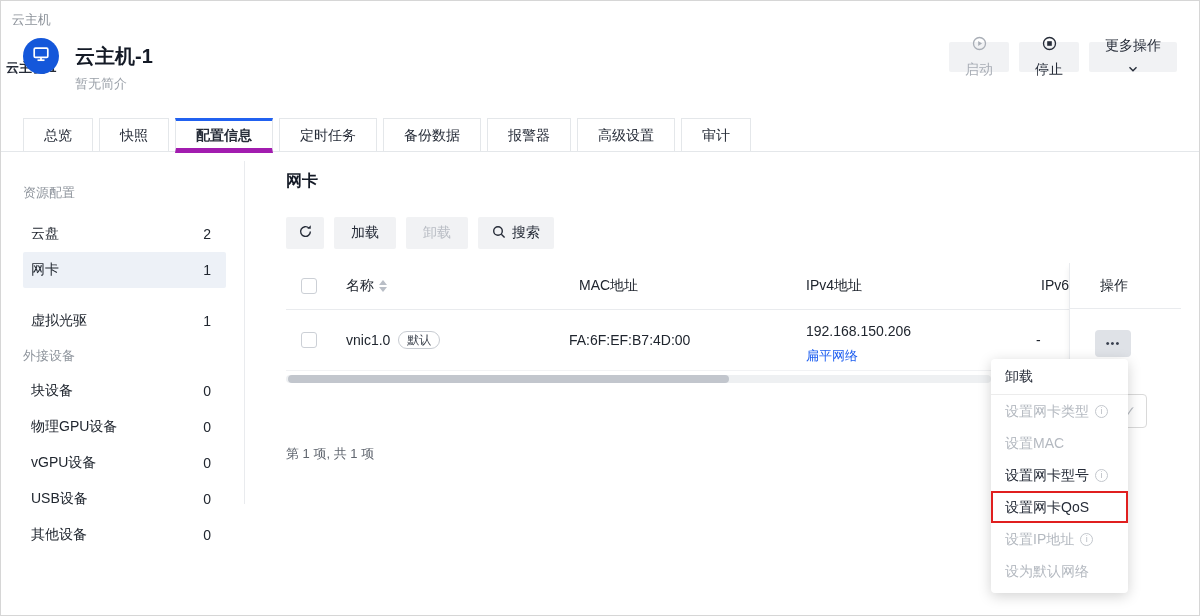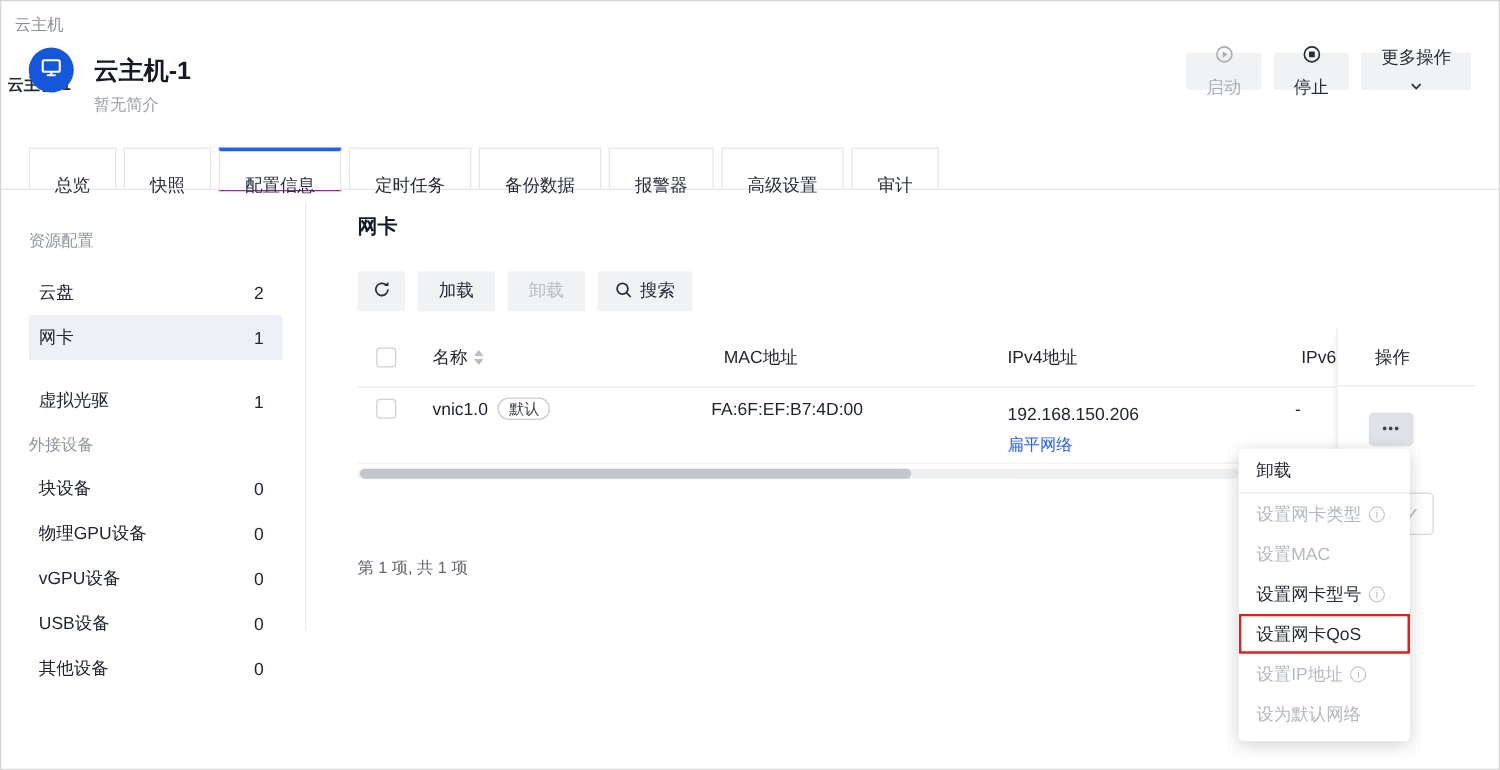--- a/index.html
+++ b/index.html
@@ -21,24 +21,24 @@
   .page-subtitle { position:absolute; left:74px; top:74px; font-size:13px; color:#9aa0a8; }
 
   .actions { position:absolute; top:41px; right:22px; display:flex; gap:10px; }
   .btn { height:30px; background:#f1f2f4; border:none; border-radius:2px; font-size:14px; color:#262c38;
          display:inline-flex; align-items:center; justify-content:center; gap:7px; padding:0 16px;
          font-family:inherit; cursor:pointer;flex-direction:column; }
   .btn.disabled { color:#a9aeb6; cursor:default; }
 
   
   .tabs { position:absolute; left:22px; top:117px; display:flex; gap:6px; z-index:2; }
-  .tab { height:34px; line-height:32px; background:#fff; border:1px solid #e4e7ea; padding:13px 20px;
+  .tab { height:34px; line-height:32px; background:#fff; border:1px solid #e4e7ea; padding:0 20px;
          font-size:14px; color:#262c38; cursor:pointer; }
-  .tab.active { height:35px; border-top:3px solid #2161f0; border-bottom:1px solid #a21caf;
-                line-height:29px; font-weight:400; }
+  .tab.active { height:35px; border-top:3px solid #2161f0; border-bottom:5px solid #a21caf;
+                line-height:29px; font-weight:700; }
   .tabs-line { position:absolute; left:0; top:150px; width:1200px; height:1px; background:#e4e7ea; z-index:1; }
 
   
   .side-divider { position:absolute; left:243px; top:160px; width:1px; height:343px; background:#e9ebee; }
   .sidebar { position:absolute; left:22px; top:150px; width:203px; }
   .side-title { position:absolute; left:0; font-size:13px; color:#8f959d; }
   .side-item { position:absolute; left:0; width:203px; height:36px; display:flex; align-items:center;
                justify-content:space-between; padding:0 15px 0 8px; font-size:14px; color:#20262f;
                border-radius:2px; cursor:pointer; }
   .side-item.selected { background:#edf1f7; }
@@ -53,21 +53,21 @@
   .tbtn.w60 { width:62px; }
   .tbtn.w74 { width:76px; }
   .tbtn.disabled { color:#b9bdc4; cursor:default; }
 
   
   .table { position:absolute; left:285px; top:262px; width:895px; height:108px; }
   .th { position:absolute; top:0; height:46px; display:flex; align-items:center; font-size:14px;
         font-weight:500; color:#20262f; }
   .header-line { position:absolute; left:0; top:46px; width:783px; height:1px; background:#e9ebee; }
   .row-line { position:absolute; left:0; top:107px; width:783px; height:1px; background:#f1f2f4; }
-  .cell { position:absolute; top:33px; height:62px; display:flex; align-items:center; font-size:14px; color:#20262f; }
+  .cell { position:absolute; top:46px; height:62px; display:flex; align-items:center; font-size:14px; color:#20262f; }
   .checkbox { width:16px; height:16px; border:1px solid #ccd0d6; border-radius:3px; background:#fff;
               display:inline-block; cursor:pointer; }
   .clip { overflow:hidden; white-space:nowrap; }
   .badge { display:inline-block; margin-left:8px; border:1px solid #c8ccd2; border-radius:9px;
            padding:0 8px; height:18px; line-height:16px; font-size:12px; color:#3c424d; }
   .ipv4-block { position:absolute; left:520px; top:60px; }
   .ipv4-line { font-size:14px; color:#20262f; }
   .net-link { margin-top:8px; font-size:13px; color:#2161f0; cursor:pointer; }
   .sort-icon { display:inline-flex; flex-direction:column; margin-left:5px; gap:2px; }
 

